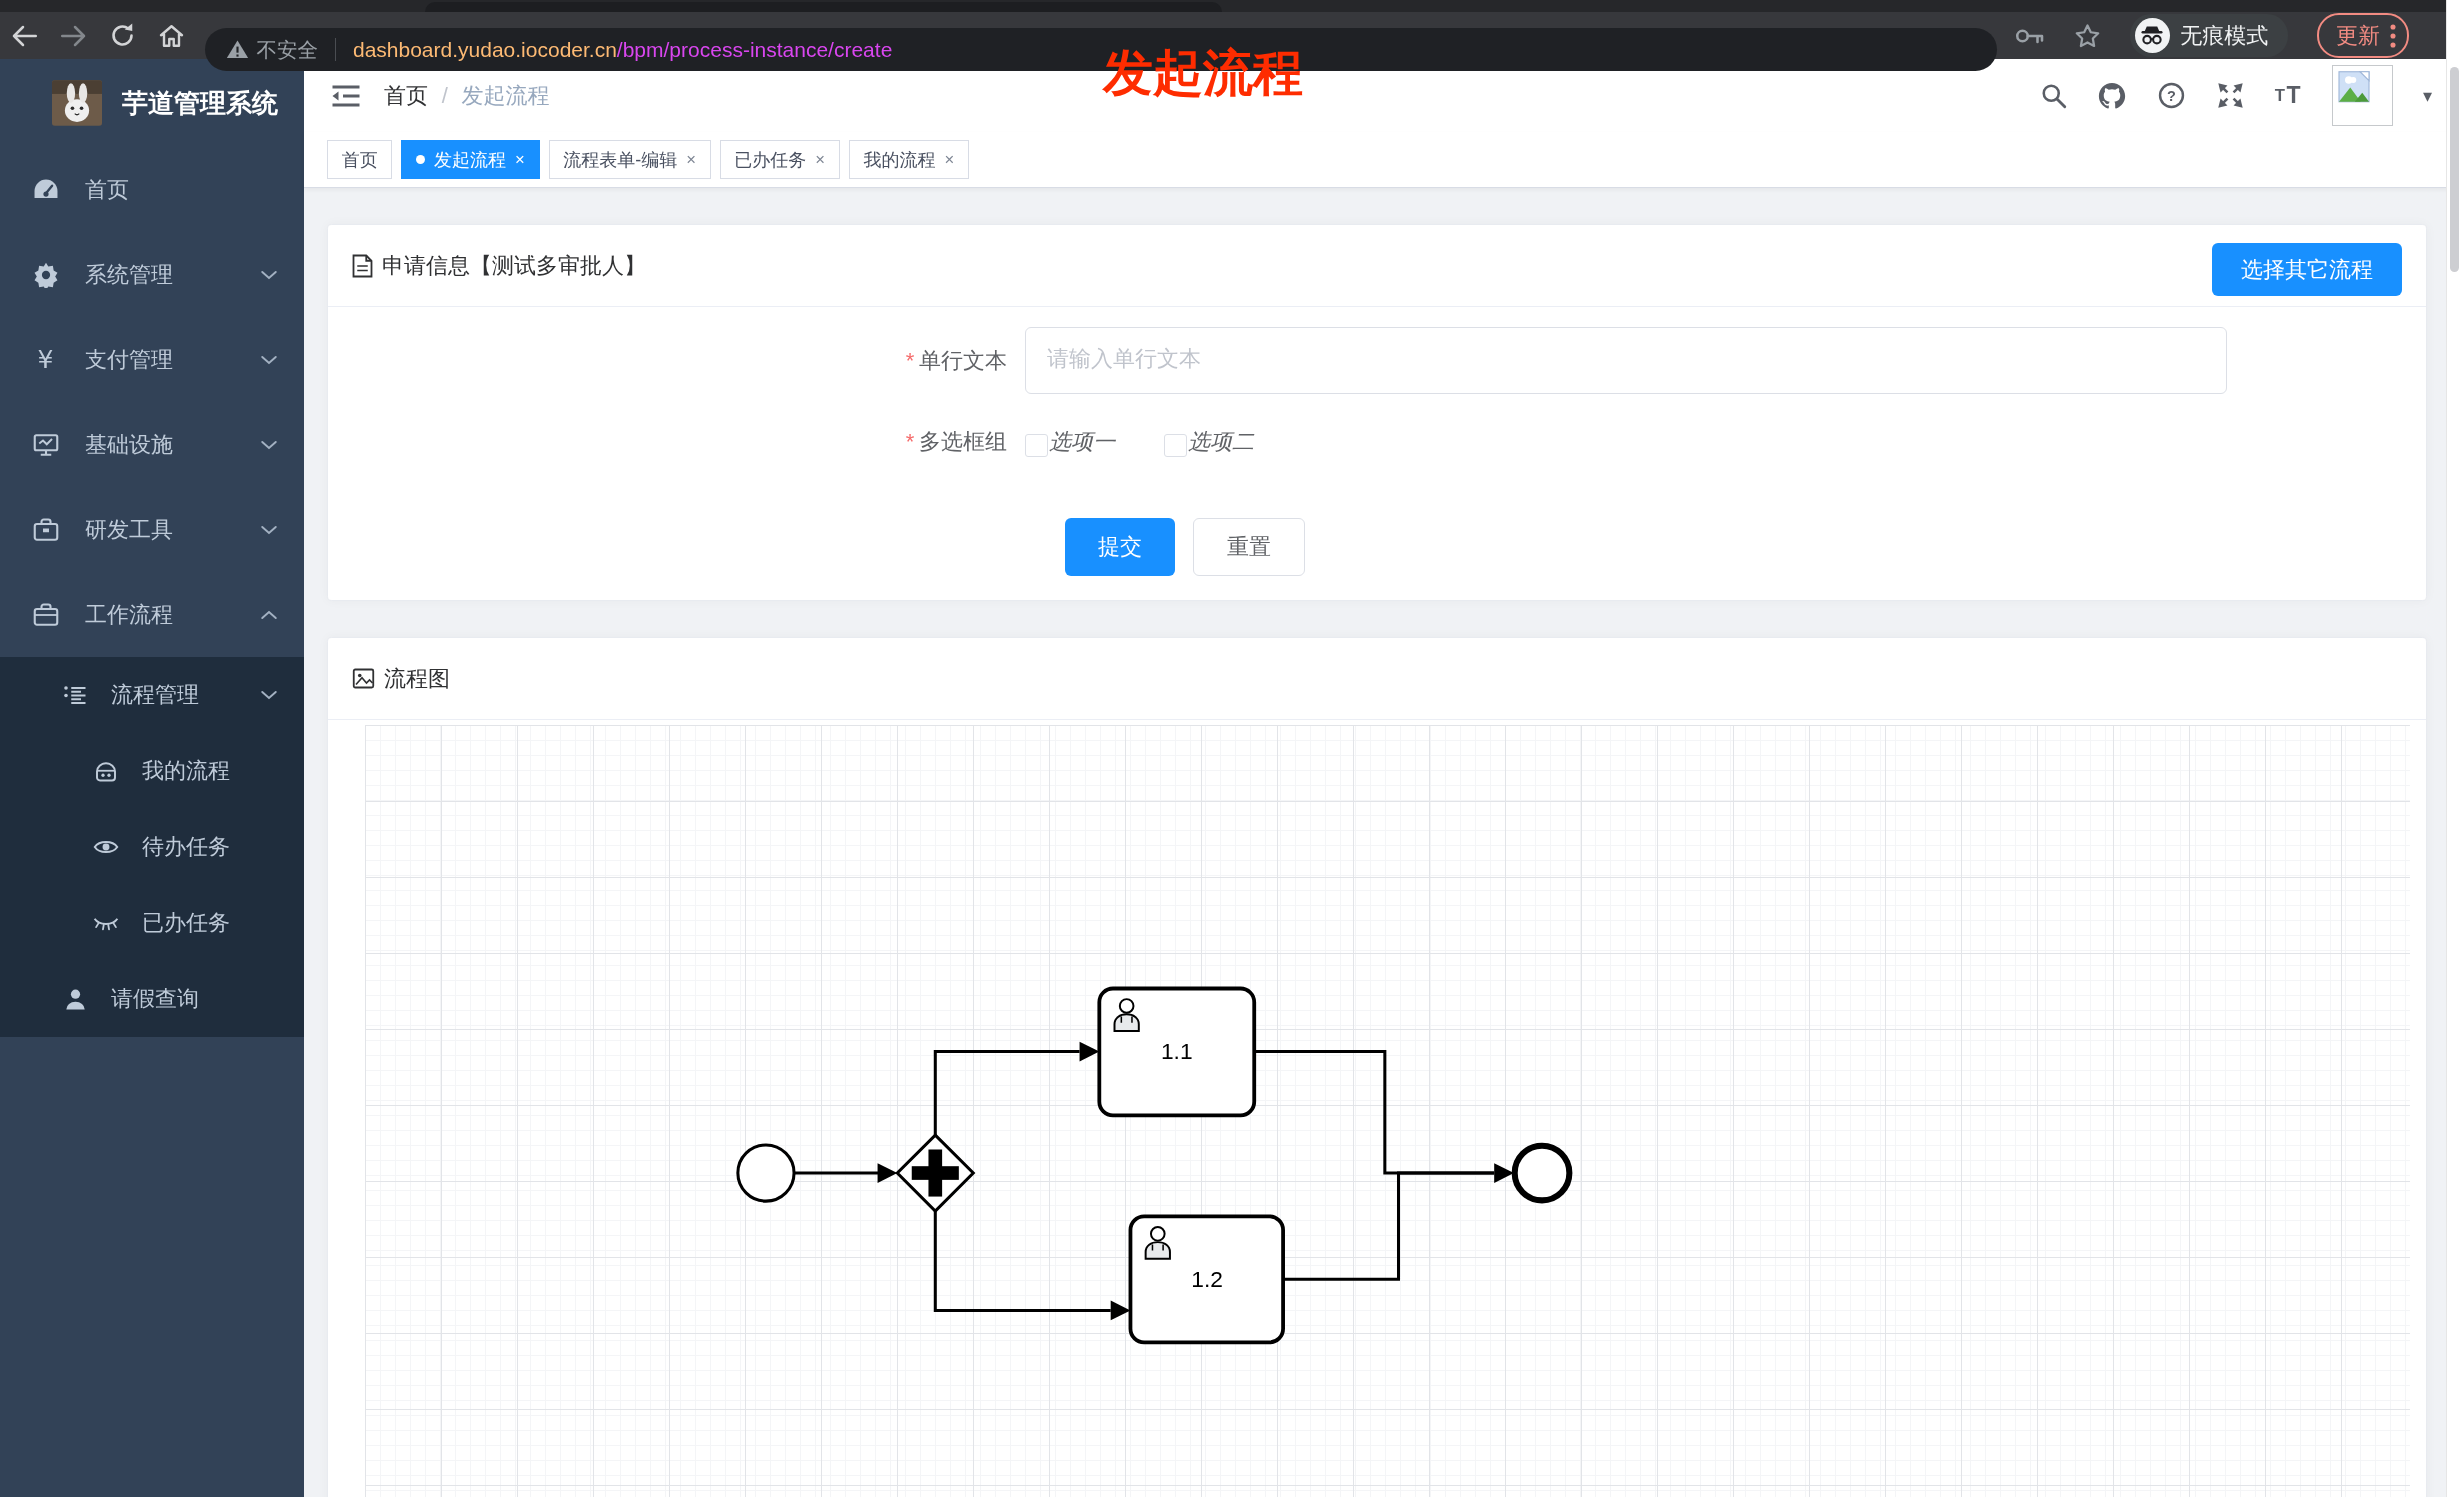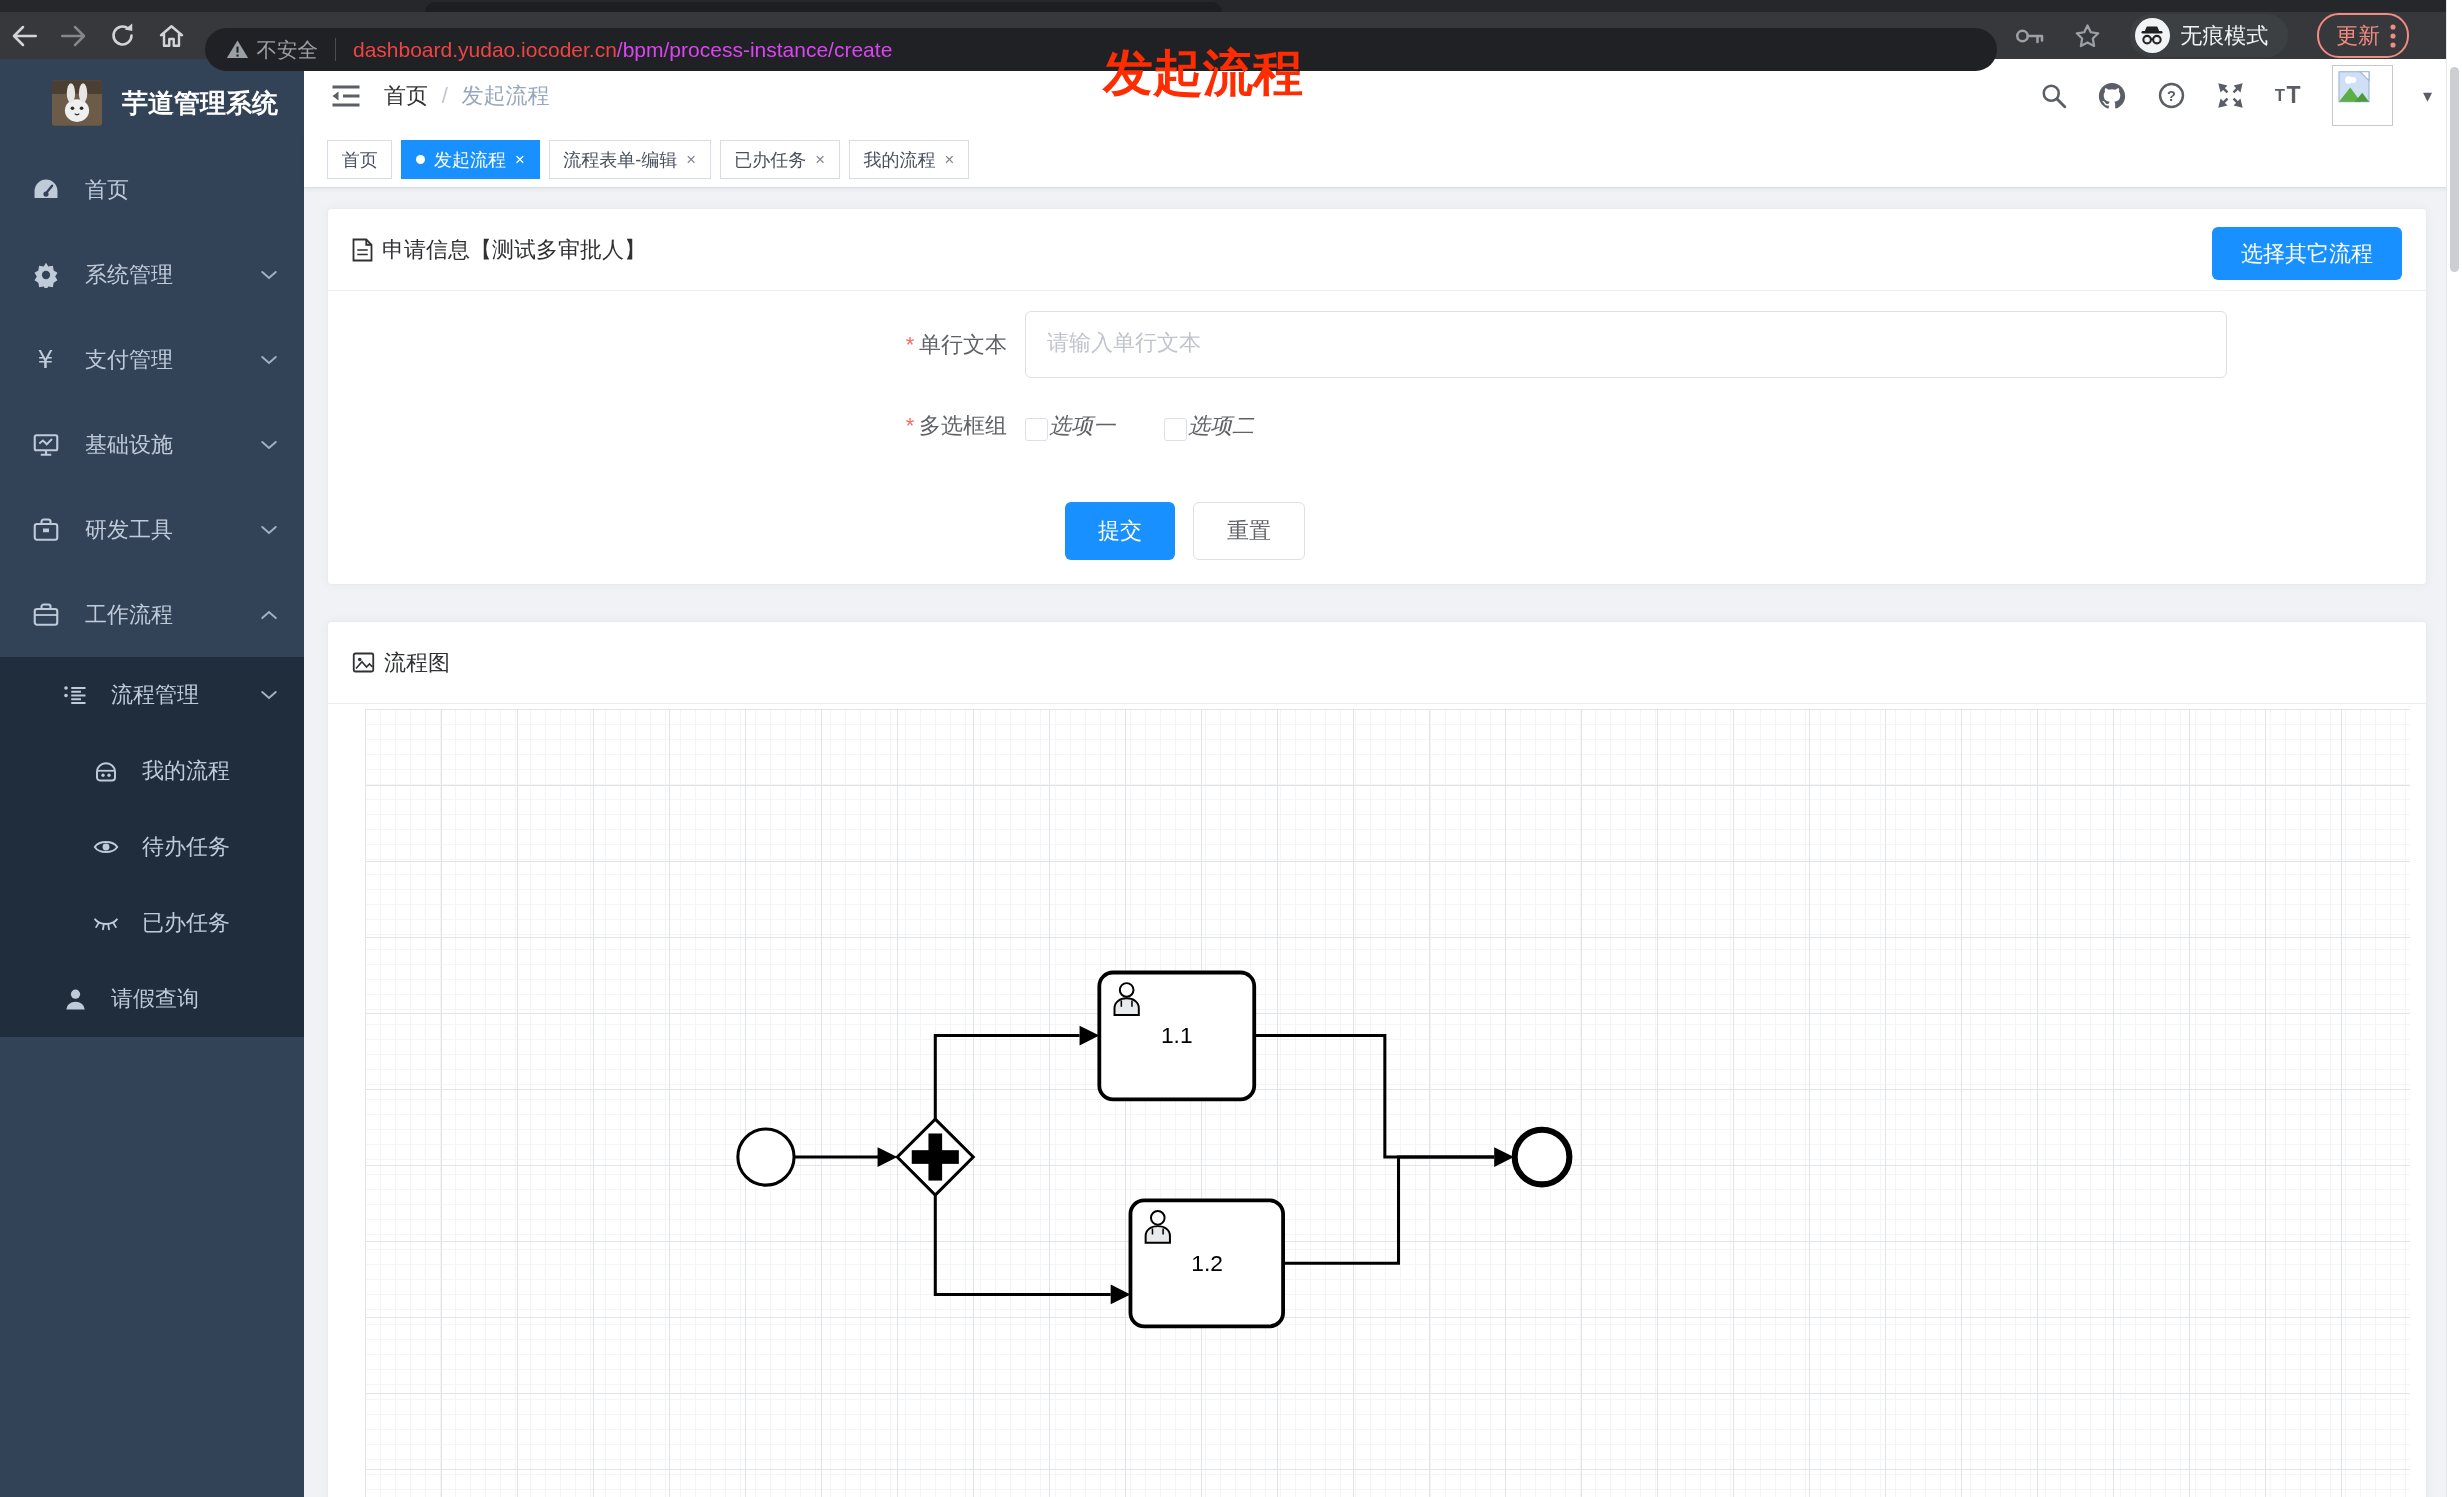--- a/index.html
+++ b/index.html
@@ -11,21 +11,21 @@
   
   .chrome{position:absolute;left:0;top:0;width:2462px;height:59px;background:#37383c;z-index:40;}
   .tabstrip{position:absolute;left:0;top:0;right:0;height:12px;background:#26272a;}
   .active-tab{position:absolute;left:425px;top:1.5px;width:797px;height:10.6px;background:#1d1e21;border-radius:10.6px 10.6px 0 0;}
   .toolbar{position:absolute;left:0;top:12px;right:0;height:47px;display:flex;align-items:center;}
   .navbtn{width:49px;height:43px;display:flex;align-items:center;justify-content:center;flex:0 0 auto;}
   .urlpill{height:43px;flex:0 0 auto;width:1792px;margin-left:9px;background:#1f2125;border-radius:23px;display:flex;align-items:center;padding:0 21px;box-sizing:border-box;margin-top:28px;}
   .url-sec{color:#9aa0a6;font-size:20.5px;display:flex;align-items:center;gap:7.6px;}
   .url-div{width:1.5px;height:23px;background:#4a4d52;margin:0 16.7px;}
   .url-text{font-size:21px;white-space:nowrap;}
-  .url-domain{color:#ef4444;}
+  .url-domain{color:#fdba74;}
   .url-path{color:#d946ef;}
   .chrome-right{display:flex;align-items:center;margin-left:18px;gap:29px;}
   .incog-pill{height:43px;background:#3c4043;border-radius:21px;display:flex;align-items:center;padding:0 20px 0 4.6px;gap:10.6px;}
   .incog-circle{width:35px;height:35px;border-radius:50%;background:#f1f3f4;display:flex;align-items:center;justify-content:center;}
   .incog-label{color:#f1f3f4;font-size:22px;}
   .update-pill{height:41px;border:2.3px solid #f28b82;border-radius:22px;display:flex;align-items:center;padding:0 10.6px 0 16.7px;gap:10.6px;}
   .update-label{color:#f28b82;font-size:22px;}
   
   .app{position:absolute;left:0;top:59px;width:2462px;height:1439px;display:flex;}
   
@@ -57,21 +57,21 @@
   .caret{font-size:18px;color:#5a5e66;}
   
   .tabsbar{height:55px;background:#fff;border-bottom:1.5px solid #d8dce5;box-shadow:0 1.5px 4.6px rgba(0,0,0,.05);display:flex;align-items:center;padding-left:23px;gap:9px;position:relative;z-index:5;}
   .tag{height:39px;box-sizing:border-box;border:1.5px solid #d8dce5;background:#fff;color:#495060;font-size:18px;display:inline-flex;align-items:center;padding:0 13.7px;gap:9px;cursor:pointer;white-space:nowrap;}
   .tag .dot{width:9px;height:9px;border-radius:50%;background:#fff;display:none;}
   .tag .x{font-size:16.7px;color:#7e8694;}
   .tag.active{background:#1890ff;border-color:#1890ff;color:#fff;}
   .tag.active .dot{display:block;}
   .tag.active .x{color:#fff;}
   
-  .content{flex:1;overflow:hidden;padding:20px 35px 0 23px;box-sizing:border-box;}
+  .content{flex:1;overflow:hidden;padding:36px 35px 0 23px;box-sizing:border-box;}
   .card{background:#fff;border:1.5px solid #e8ebf0;border-radius:4.6px;box-shadow:0 0 10.6px rgba(0,0,0,.04);position:relative;box-sizing:border-box;}
   .card-header{height:81px;border-bottom:1.5px solid #ebeef5;display:flex;align-items:center;padding:0 24px;font-size:22px;color:#303133;gap:9px;}
   .card1{height:377px;margin-bottom:36px;}
   .action-btn{position:absolute;top:18px;right:24px;height:53px;padding:0 29px;background:#1890ff;color:#fff;border:none;border-radius:6px;font-size:22px;font-family:inherit;cursor:pointer;}
   .card-body{position:relative;height:293px;}
   .frow{position:absolute;left:0;right:0;display:flex;align-items:center;}
   .flabel{width:679px;text-align:right;padding-right:18px;flex:0 0 auto;font-size:22px;color:#606266;}
   .req{color:#f56c6c;margin-right:4.6px;}
   .txt-input{width:1202px;height:67px;box-sizing:border-box;border:1.5px solid #dcdfe6;border-radius:6px;font-size:22px;padding:0 21px;color:#303133;font-family:Liberation Mono, monospace;outline:none;}
   .txt-input::placeholder{color:#c0c4cc;}

